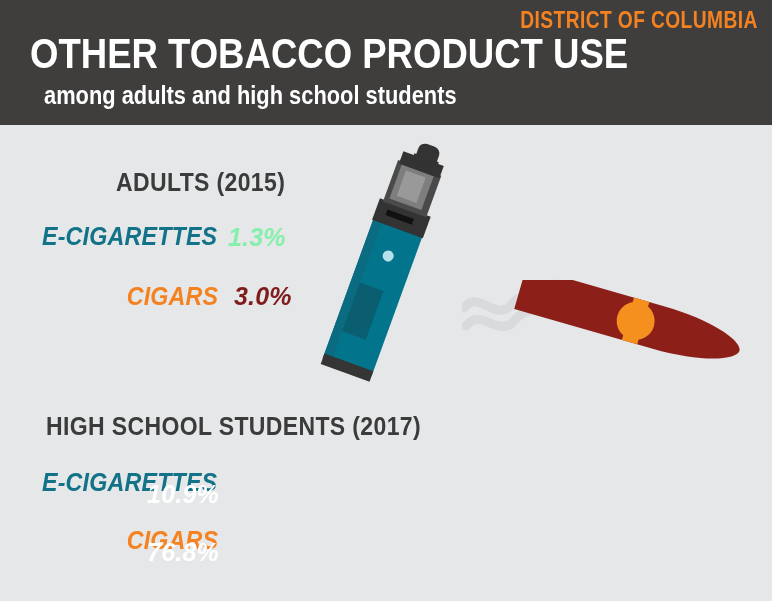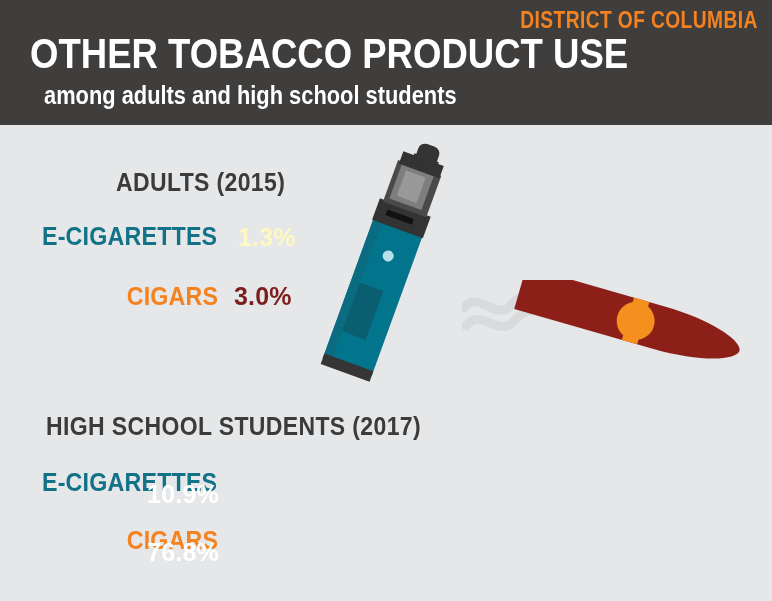--- a/index.html
+++ b/index.html
@@ -88,20 +88,21 @@
     left: 46px;
     top: 412px;
     transform-origin: left top;
   }
 
   
   .bar-row {
     position: absolute;
     display: flex;
     align-items: center;
+    font-style: italic;
   }
   .bar-label {
     position: absolute;
     right: 100%;
     padding-right: 11px;
     font-size: 25px;
     font-weight: bold;
     white-space: nowrap;
     letter-spacing: 0.2px;
     transform: scaleX(0.93);
@@ -123,24 +124,23 @@
     position: absolute;
     font-size: 25px;
     font-weight: bold;
     line-height: 1;
     white-space: nowrap;
     letter-spacing: 0.2px;
   }
   
   .bar-value.outside {
     left: 100%;
-    margin-left: 10px;
     top: 50%;
     transform: translateY(-50%);
-    color: #fef9c3;
+    color: #86efac;
   }
   
   .bar-value.inside {
     right: 9px;
     top: 50%;
     transform: translateY(-50%);
     color: #ffffff;
     margin-top: 11px;
   }
   .bar-value.inside-left {

